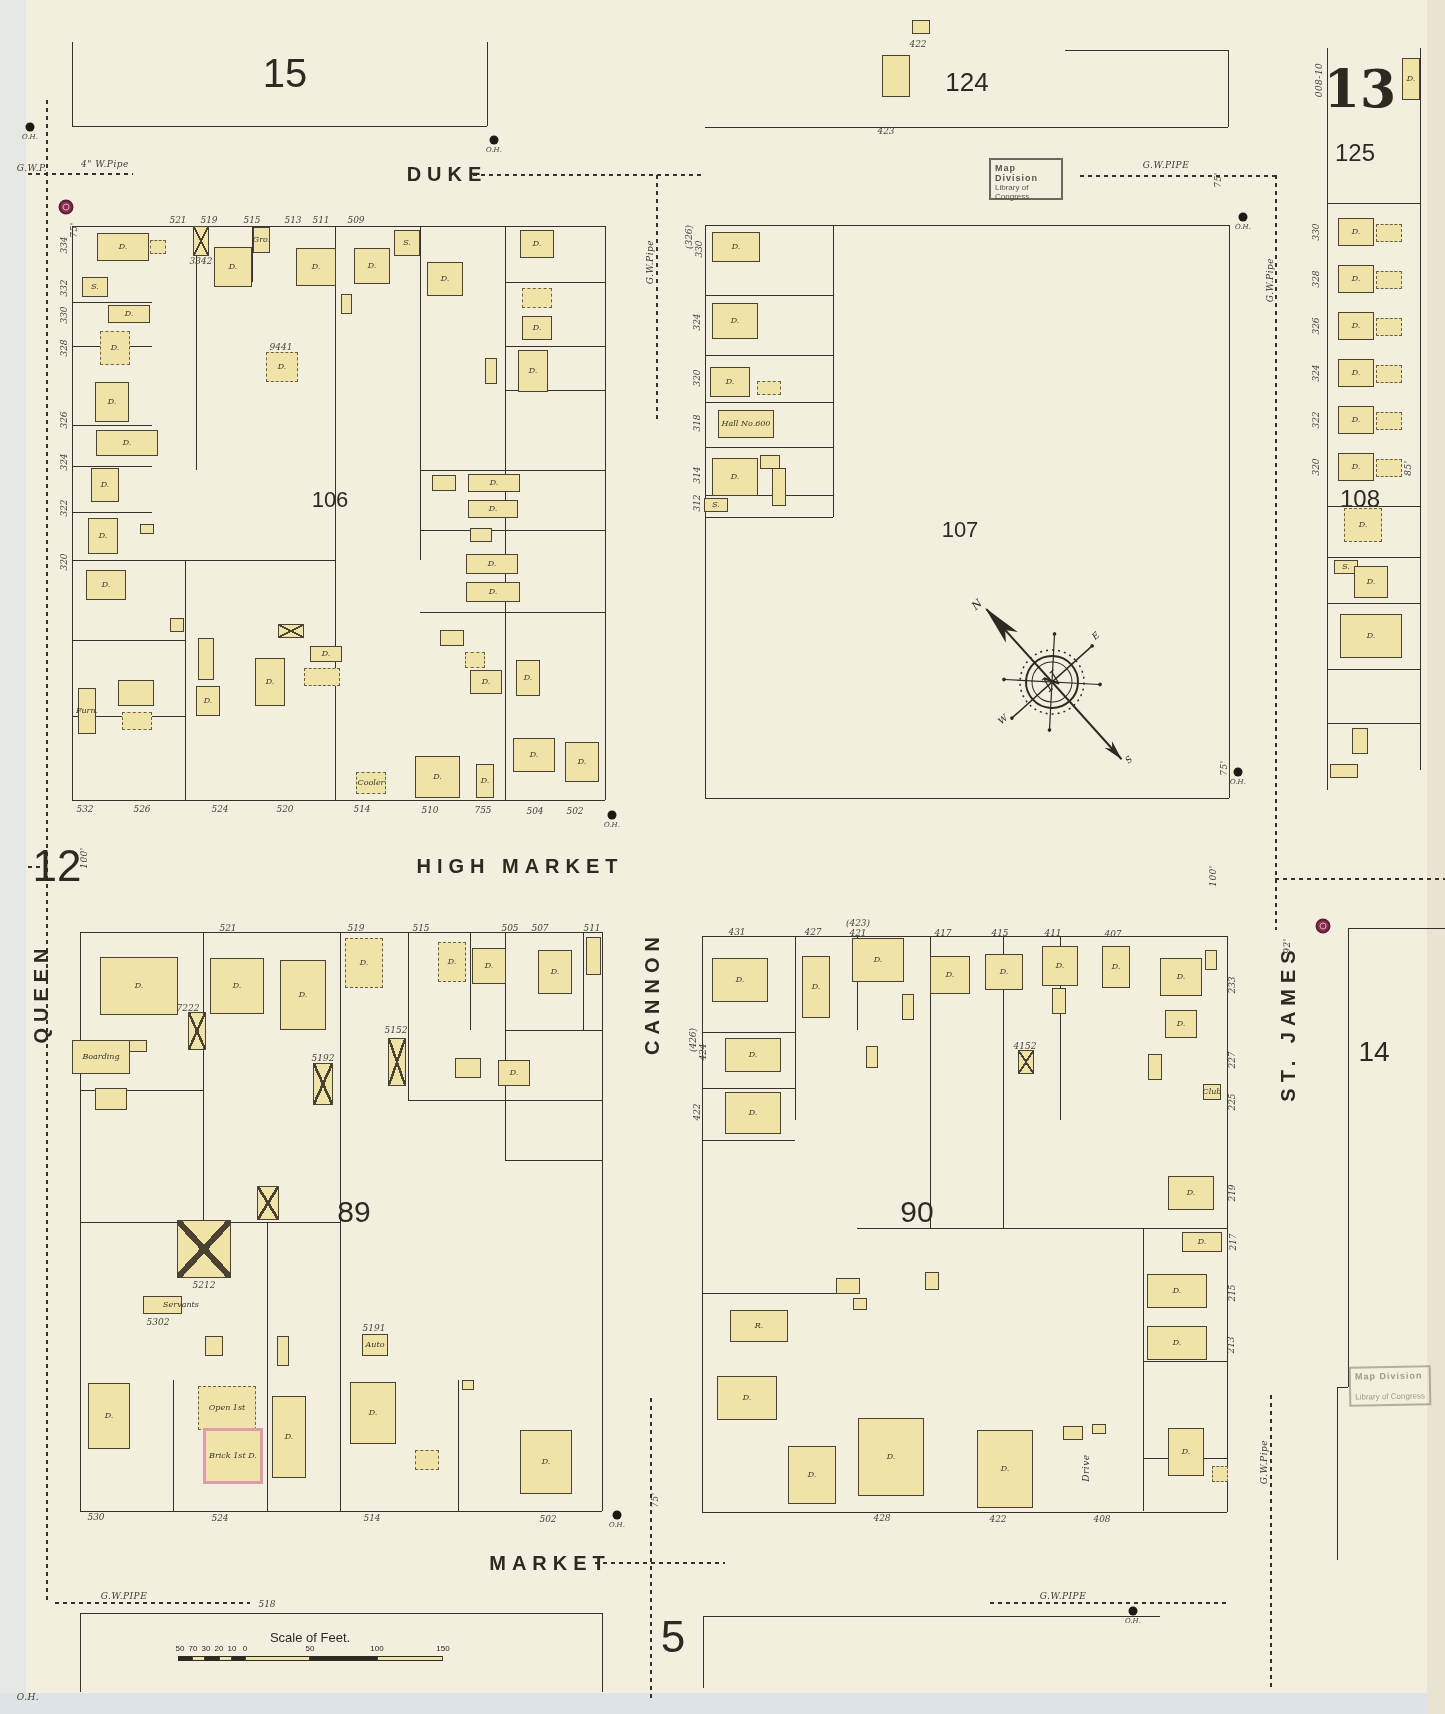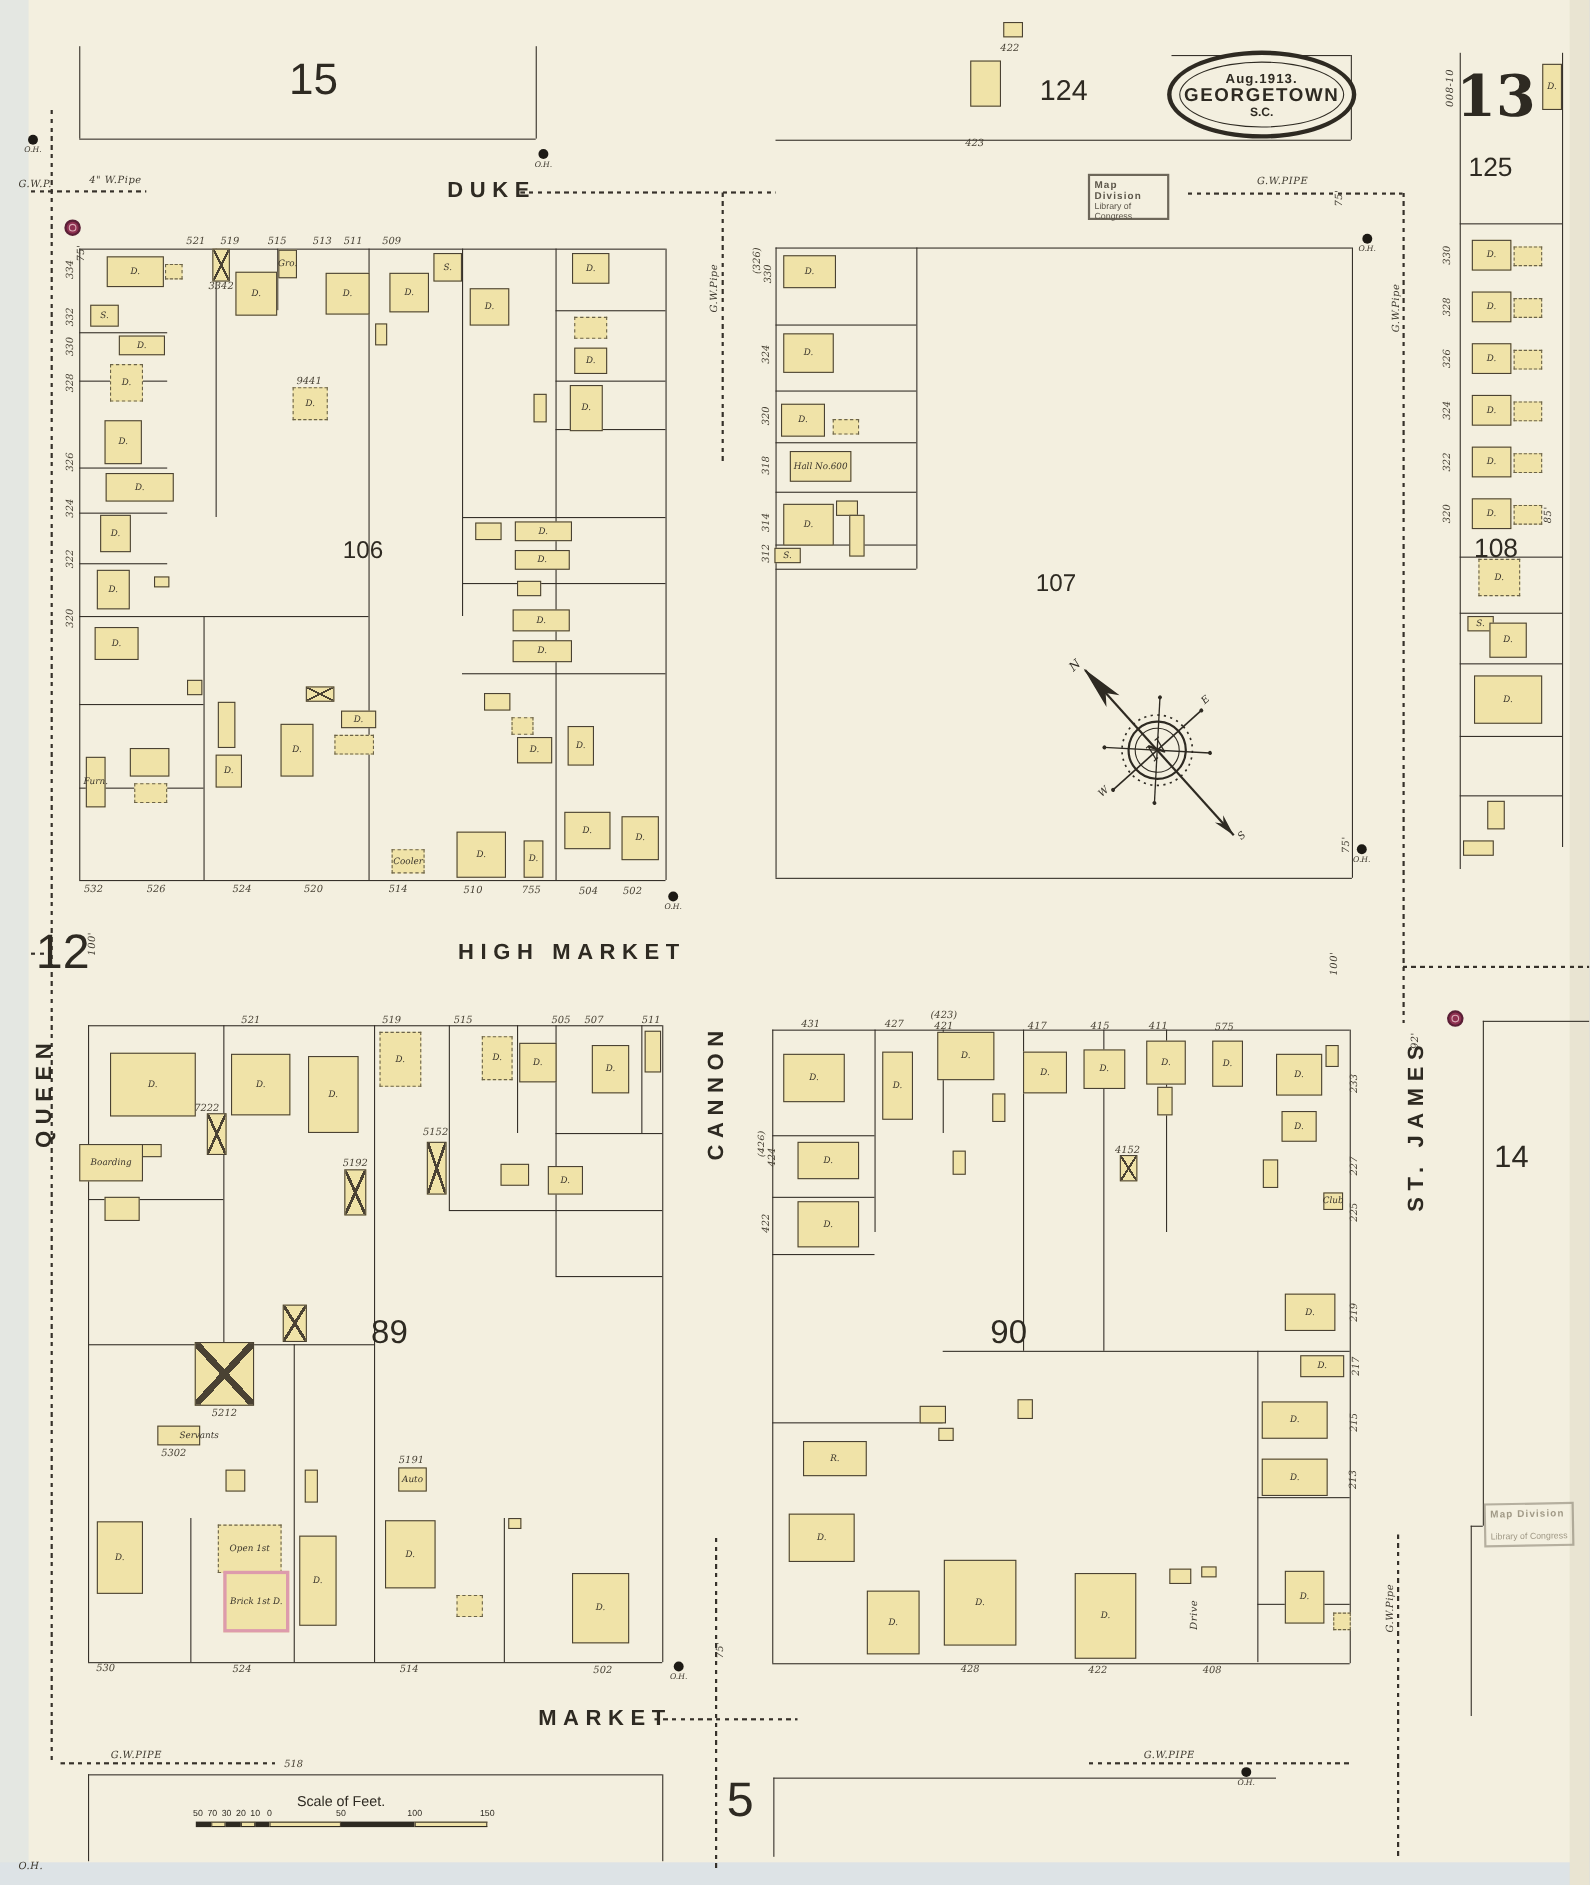--- a/index.html
+++ b/index.html
@@ -545,21 +545,21 @@
       <div class="lot" style="left: 267px; top: 1604px;">518</div>
       <div class="lot" style="left: 372px; top: 1518px;">514</div>
       <div class="lot" style="left: 548px; top: 1519px;">502</div>
       <div class="lot" style="left: 737px; top: 932px;">431</div>
       <div class="lot" style="left: 813px; top: 932px;">427</div>
       <div class="lot" style="left: 858px; top: 923px;">(423)</div>
       <div class="lot" style="left: 858px; top: 933px;">421</div>
       <div class="lot" style="left: 943px; top: 933px;">417</div>
       <div class="lot" style="left: 1000px; top: 933px;">415</div>
       <div class="lot" style="left: 1053px; top: 933px;">411</div>
-      <div class="lot" style="left: 1113px; top: 934px;">575</div>
+      <div class="lot" style="left: 1113px; top: 934px;">407</div>
       <div class="lot" style="left: 1025px; top: 1046px;">4152</div>
       <div class="lot" style="left: 882px; top: 1518px;">428</div>
       <div class="lot" style="left: 998px; top: 1519px;">422</div>
       <div class="lot" style="left: 1102px; top: 1519px;">408</div>
       <div class="lot r" style="left: 693px; top: 1040px;">(426)</div>
       <div class="lot r" style="left: 703px; top: 1052px;">424</div>
       <div class="lot r" style="left: 697px; top: 1112px;">422</div>
       <div class="lot r" style="left: 1232px; top: 985px;">233</div>
       <div class="lot r" style="left: 1232px; top: 1060px;">227</div>
       <div class="lot r" style="left: 1232px; top: 1102px;">225</div>
@@ -622,27 +622,20 @@
       <div class="oh" style="left: 617px; top: 1515px;">
         <i>O.H.</i>
       </div>
       <div class="oh" style="left: 1133px; top: 1611px;">
         <i>O.H.</i>
       </div>
       <div class="fa" style="left: 66px; top: 207px;"></div>
       <div class="fa" style="left: 1323px; top: 926px;"></div>
     </div>
 
-  <div id="gtown">
-    <div class="inner">
-      <div class="l1">Aug.1913.</div>
-      <div class="l2">GEORGETOWN</div>
-      <div class="l3">S.C.</div>
-    </div>
-  </div>
 
   <div class="locstamp" style="left:989px;top:158px;width:74px;height:42px;">
     <div class="t1">Map Division</div>
     <div class="t2">Library of Congress</div>
   </div>
   <div class="locstamp faint" style="left:1349px;top:1366px;width:82px;height:40px;">
     <div class="t1">Map Division</div>
     <div class="t2">Library of Congress</div>
   </div>
 

